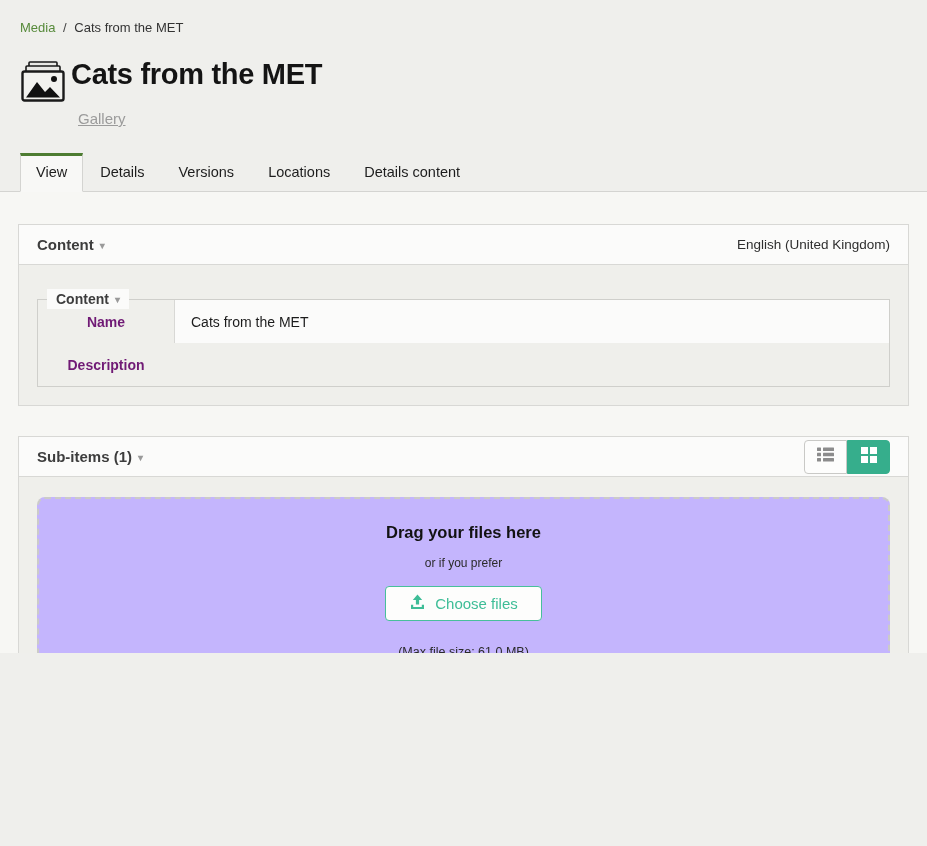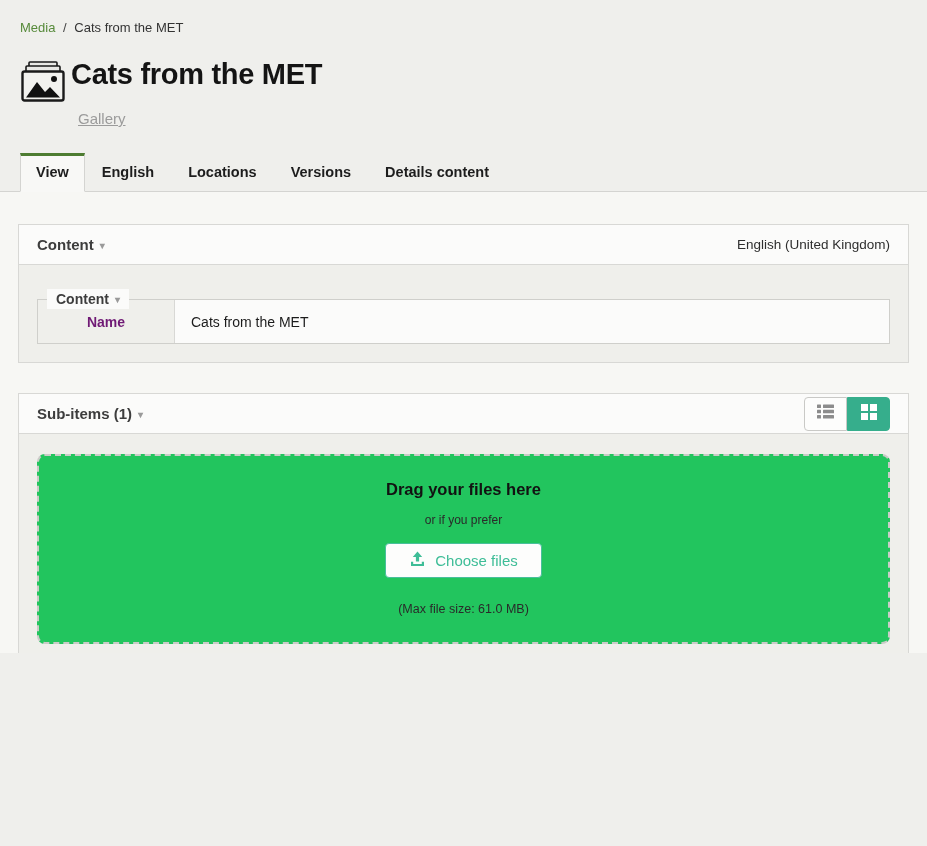--- a/index.html
+++ b/index.html
@@ -18,21 +18,21 @@
   .breadcrumb .sep { color: #444; margin: 0 4px; }
 
   .title-block { padding: 0 20px; margin-top: 24px; }
   .title-row { display: flex; align-items: flex-start; }
   .title-row .gallery-icon { margin-right: 5px; margin-top: 2px; }
   .page-title { font-size: 29px; font-weight: 700; color: #141414; letter-spacing: -0.3px; line-height: 1.1; }
   .content-type { font-size: 15px; color: #9b9b9b; margin-left: 58px; margin-top: 3px; text-decoration: underline; }
 
   
   .tabbar { display: flex; align-items: flex-end; margin-top: 26px; border-bottom: 1px solid #d4d4d1; padding-left: 20px; }
-  .tab { font-size: 14.5px; font-weight: 700; color: #1d1d1d; padding: 10px 17px 11px; cursor: pointer; white-space: nowrap; }
+  .tab { font-size: 14.5px; font-weight: 400; color: #1d1d1d; padding: 10px 17px 11px; cursor: pointer; white-space: nowrap; }
   .tab.active {
     background: #f8f8f6;
     border: 1px solid #d4d4d1;
     border-top: 3px solid #4d7c31;
     border-bottom: 1px solid #f8f8f6;
     margin-bottom: -1px;
     padding: 8px 15px 11px;
   }
 
   
@@ -64,21 +64,21 @@
   .f-value { background: #fbfbfa; border-left: 1px solid #d8d8d5;
     font-size: 14px; color: #1c1c1c; padding: 14px 16px 13px; }
 
   
   .view-toggle { display: flex; }
   .toggle-btn { width: 43px; height: 34px; display: flex; align-items: center; justify-content: center; cursor: pointer; }
   .toggle-btn.list { background: #fdfdfc; border: 1px solid #c9c9c6; border-radius: 4px 0 0 4px; }
   .toggle-btn.grid { background: #36ae8c; border: 1px solid #36ae8c; border-radius: 0 4px 4px 0; }
 
   .dropzone {
-    border: 2px dashed #cbcbc8; border-radius: 8px; background: #22c55e;
+    border: 2px dashed #cbcbc8; border-radius: 8px; background: #c4b5fd;
     text-align: center; padding: 24px 20px 26px;
   }
   .dz-heading { font-size: 16.5px; font-weight: 700; color: #121212; margin-bottom: 14px; }
   .dz-sub { font-size: 12px; color: #2a2a2a; margin-bottom: 16px; }
   .choose-files-btn {
     display: inline-flex; align-items: center; gap: 9px;
     background: #fdfdfc; border: 1px solid #48bf9b; border-radius: 4px;
     color: #3ebd97; font-size: 15px; font-family: "Liberation Sans", sans-serif;
     padding: 7px 23px; cursor: pointer;
   }
@@ -115,43 +115,44 @@
             <path d="M6 36.5 L17 21 L25 31 L30 26 L40 36.5 Z" fill="#111"></path>
           </svg>
         </span>
         <h1 class="page-title">Cats from the MET</h1>
       </div>
       <div class="content-type">Gallery</div>
     </div>
 
     <div class="tabbar">
       <div class="tab active">View</div>
-      <div class="tab">English</div>
+      <div class="tab">Details</div>
+      <div class="tab">Versions</div>
       <div class="tab">Locations</div>
-      <div class="tab">Versions</div>
       <div class="tab">Details content</div>
     </div>
   </div>
 
   <div class="content-area">
 
     <section class="panel">
       <div class="panel-header">
         <div class="panel-title">
           <span>Content</span><span class="caret">▾</span>
         </div>
         <div class="language-label">English (United Kingdom)</div>
       </div>
       <div class="panel-body">
         <div class="fieldset">
           <div class="fieldset-legend">
             <span>Content</span><span class="caret">▾</span>
           </div>
           <div class="f-label row-first">Name</div>
           <div class="f-value row-first">Cats from the MET</div>
+          <div class="f-label row-last">Description</div>
         </div>
       </div>
     </section>
 
     <section class="panel">
       <div class="panel-header">
         <div class="panel-title">
           <span>Sub-items (1)</span><span class="caret">▾</span>
         </div>
         <div class="view-toggle">

